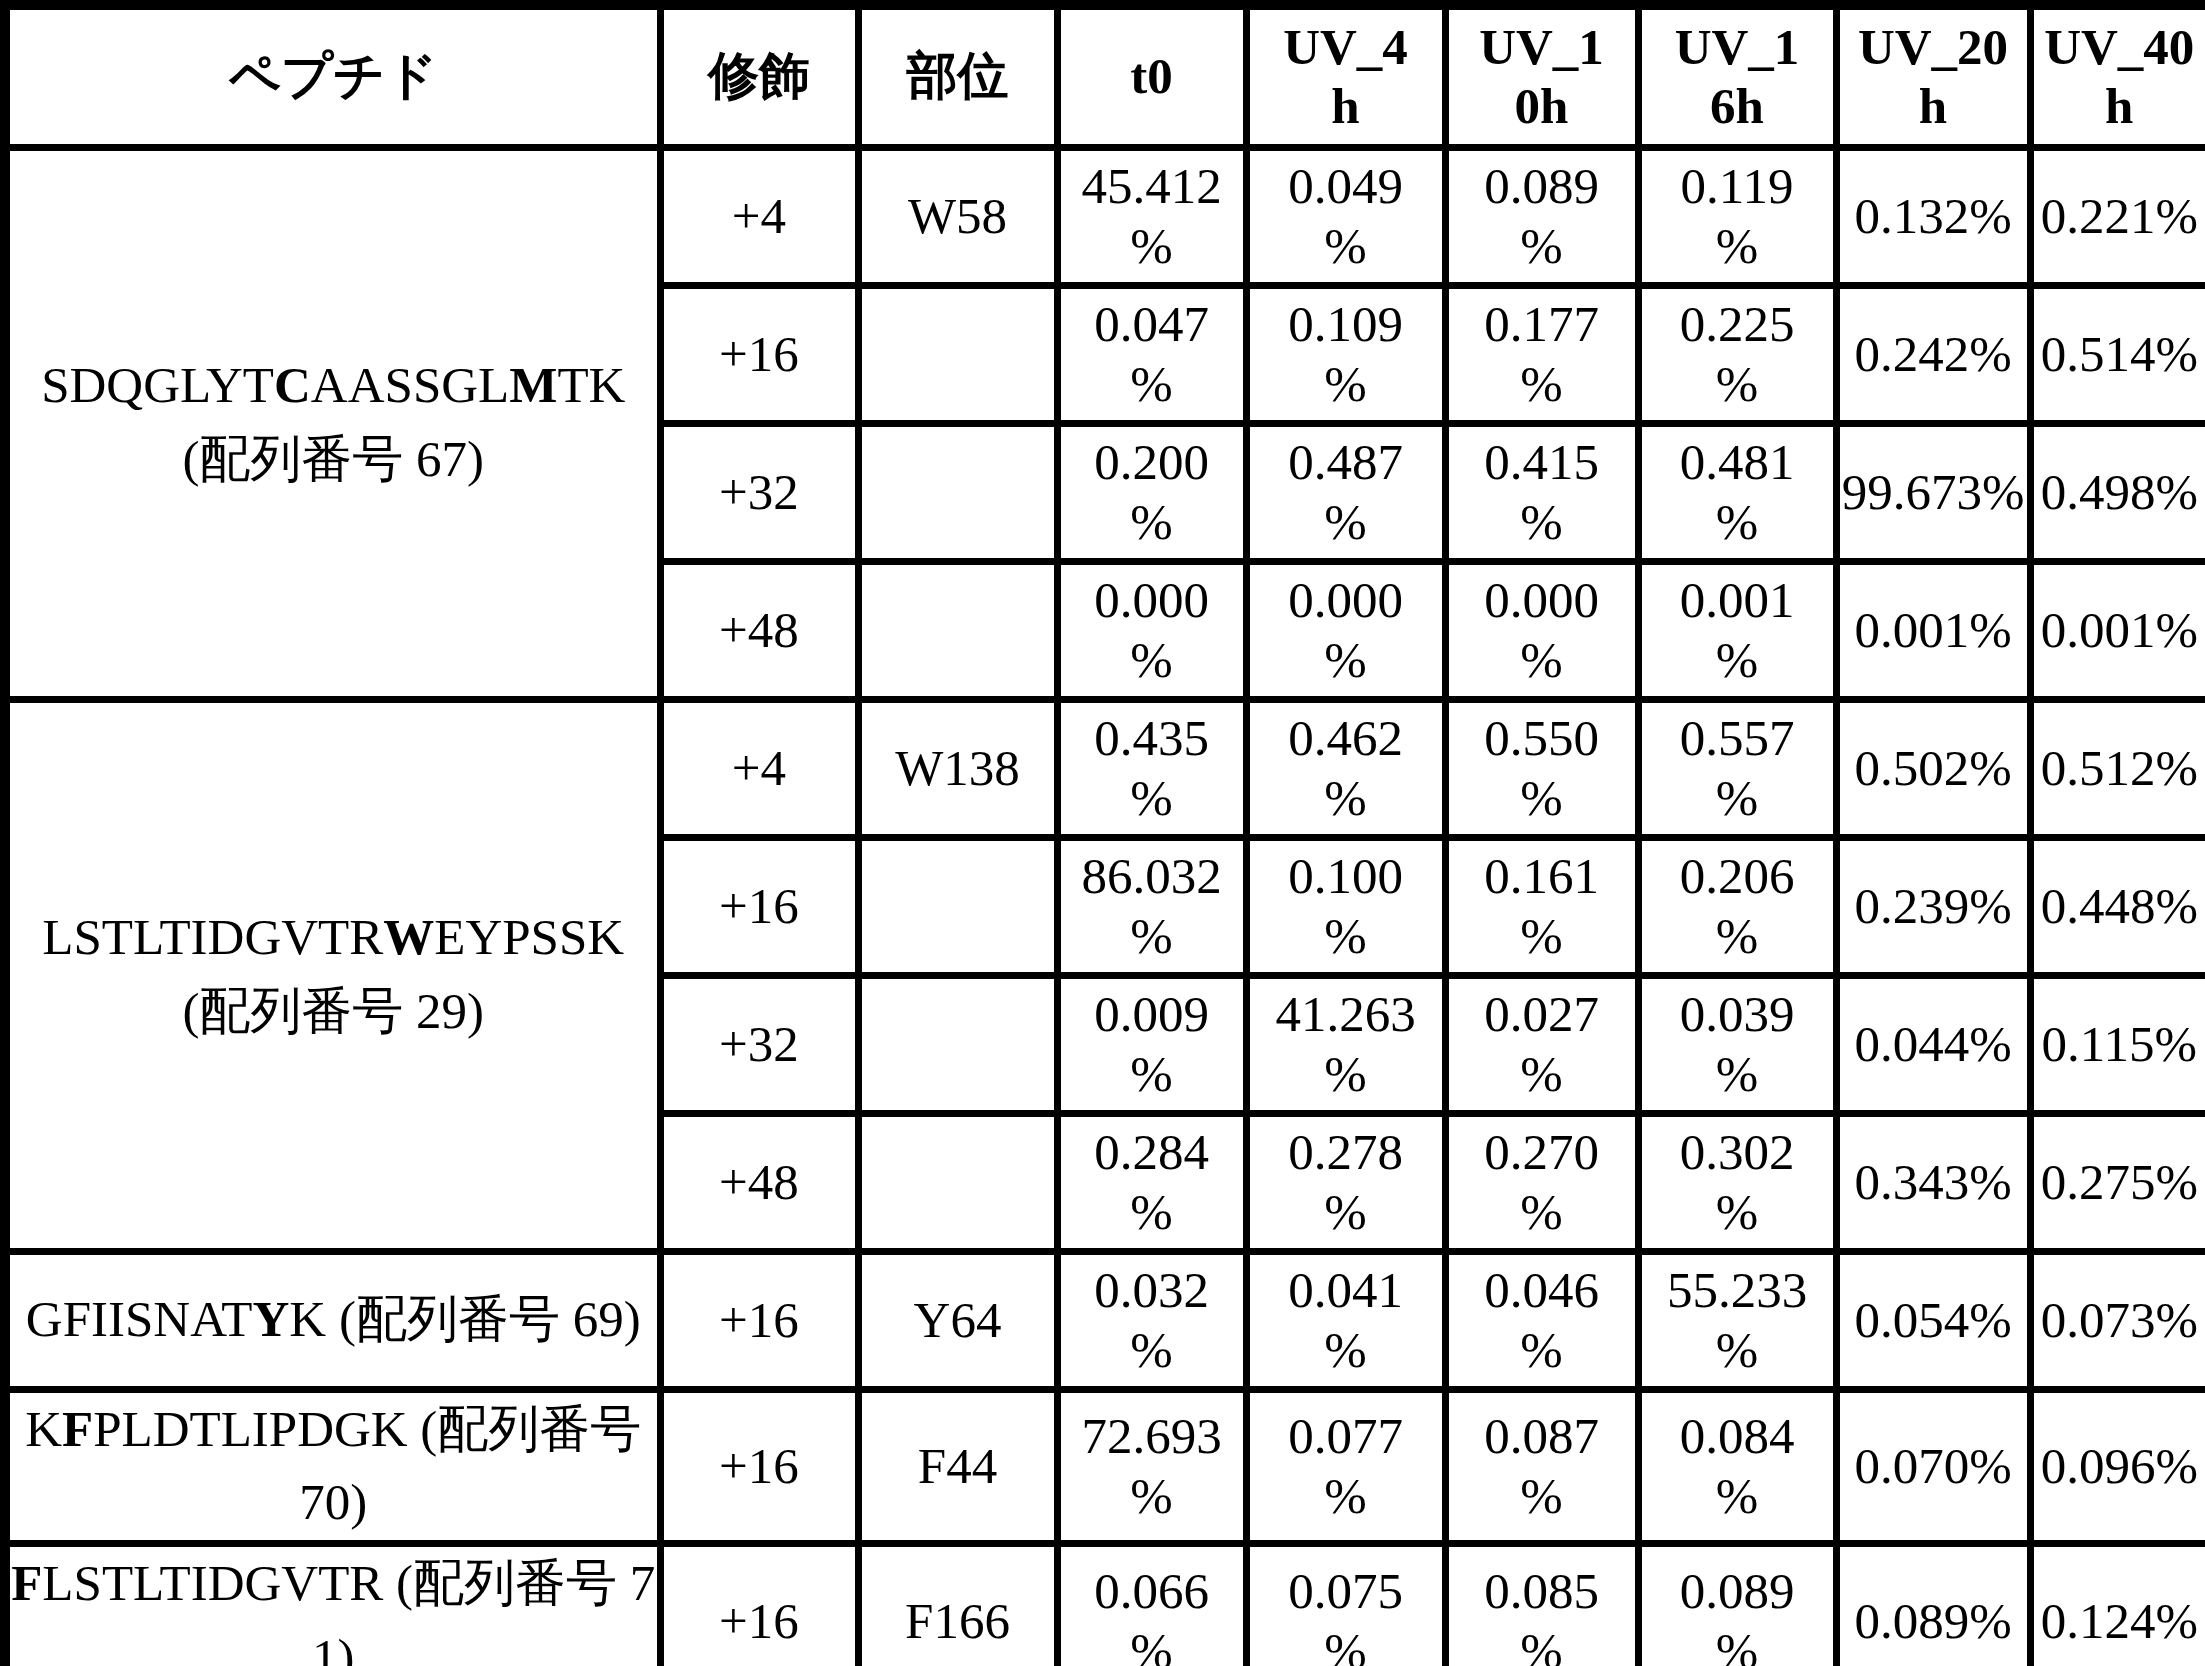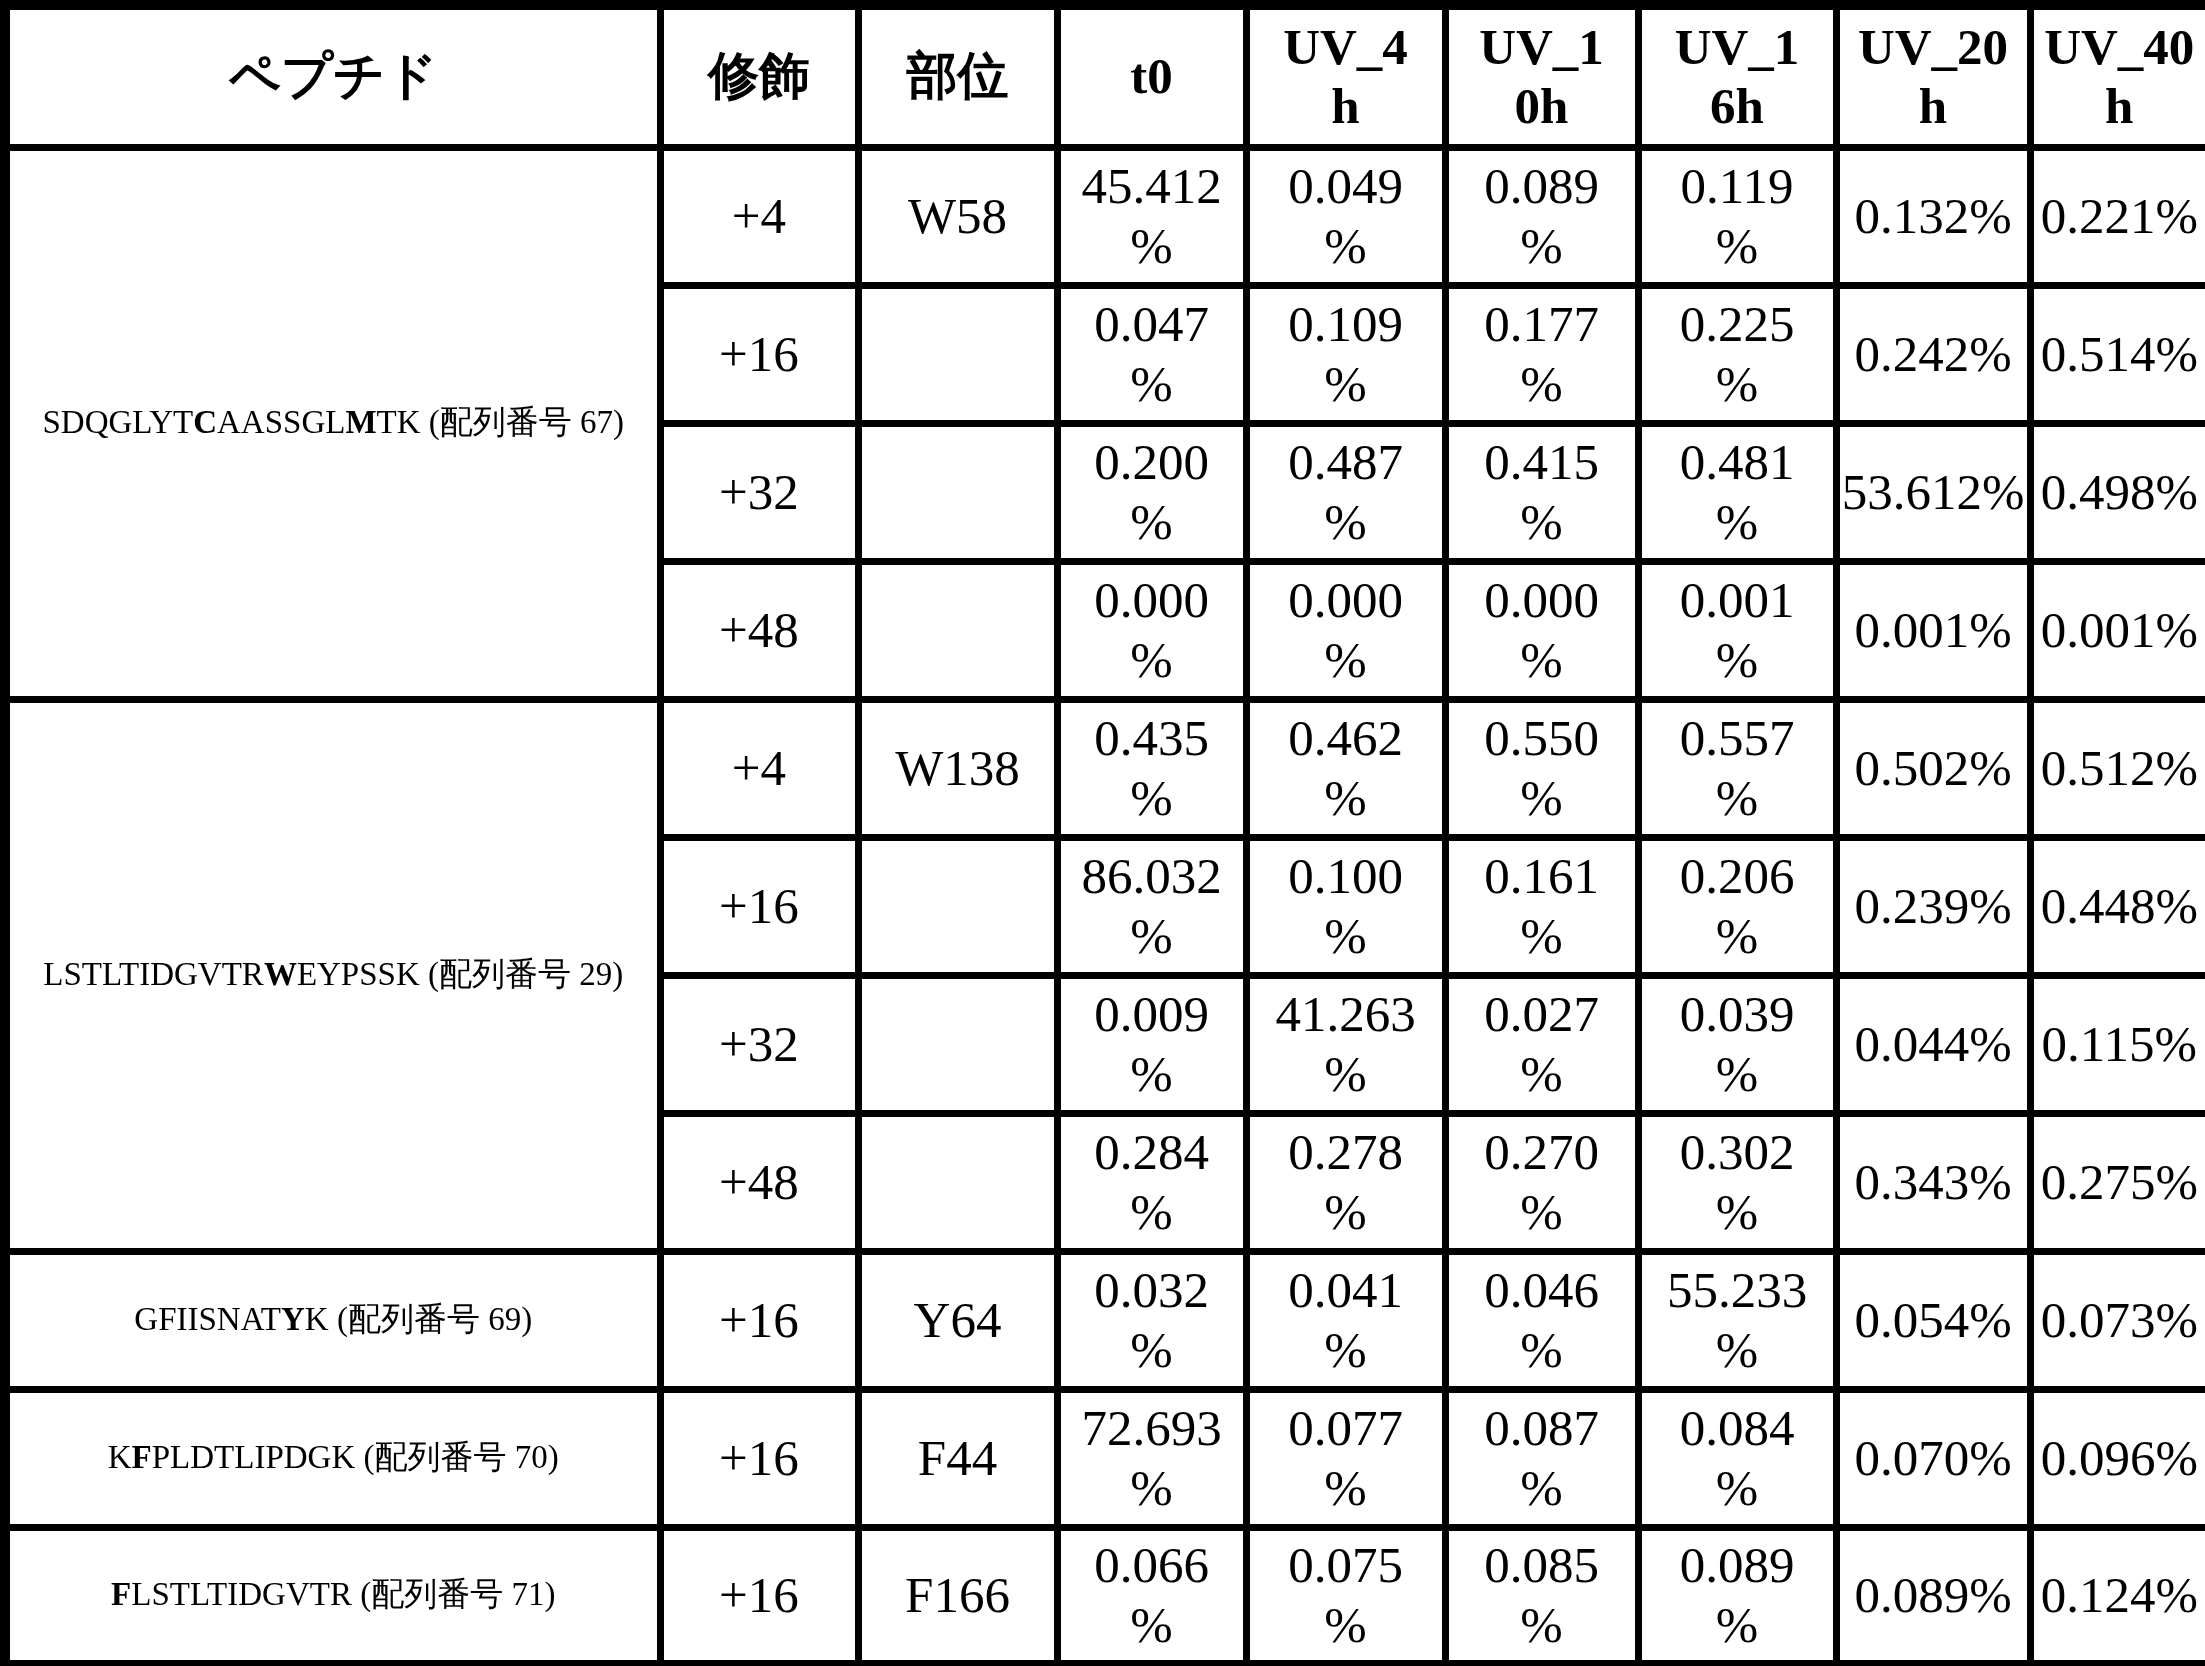--- a/index.html
+++ b/index.html
@@ -42,21 +42,21 @@
   tbody td {
     font-size: 51px;
     line-height: 1.18;
   }
   td.peptide-cell {
     text-align: left;
     vertical-align: middle;
     padding: 6.8px 12px 6.8px 17px;
     word-break: break-all;
     line-height: 1.45;
-    font-size: 33px;
+    font-size: 51px;
   }
   td.peptide-cell b {
     font-weight: bold;
   }
   thead tr { height: 142px; }
   tbody tr { height: 138px; }
 </style>
 </head>
 <body>
 
@@ -125,21 +125,21 @@
       <td>+32</td>
       <td></td>
       <td>0.200
 %</td>
       <td>0.487
 %</td>
       <td>0.415
 %</td>
       <td>0.481
 %</td>
-      <td>53.612%</td>
+      <td>99.673%</td>
       <td>0.498%</td>
     </tr>
     <tr>
       <td>+48</td>
       <td></td>
       <td>0.000
 %</td>
       <td>0.000
 %</td>
       <td>0.000

